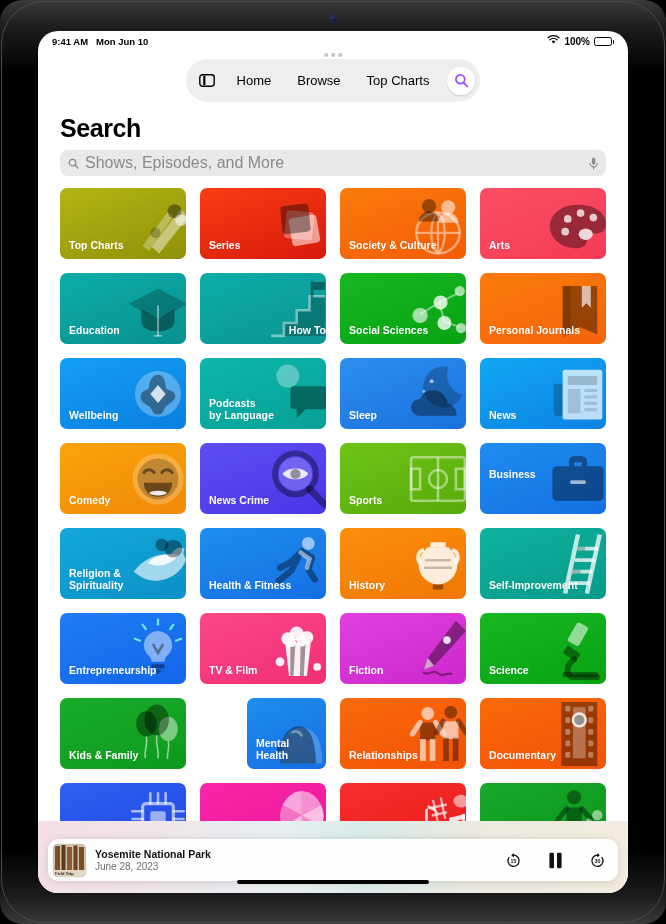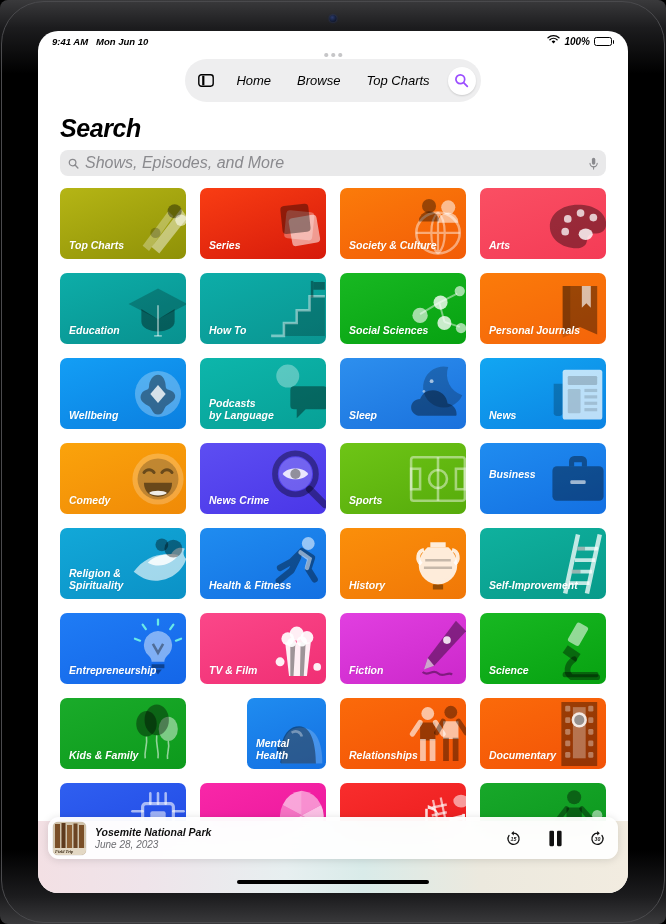--- a/index.html
+++ b/index.html
@@ -7,23 +7,22 @@
     width: 666px; height: 924px;
     background: #000;
     font-family: "Liberation Sans", sans-serif;
     overflow: hidden;
   }
 
   
   #device {
     position: absolute; inset: 0;
     background: linear-gradient(180deg,#3a3a3c 0%, #1c1c1e 3%, #000 8%, #000 92%, #1c1c1e 97%, #3a3a3c 100%);
-    border-radius: 8px;
+    border-radius: 22px;
     padding: 0;
-    font-style: italic;
   }
   #bezel-outline {
     position: absolute; inset: 1px;
     border-radius: 43px;
     border: 1.5px solid #4a4a4d;
     pointer-events: none;
   }
   #camera-dot {
     position: absolute; top: 15px; left: 50%; transform: translateX(-50%);
     width: 7px; height: 7px; border-radius: 50%;
@@ -126,21 +125,21 @@
     z-index: 1; overflow: hidden;
   }
   .tile-art svg { position: absolute; right: -4px; top: 50%; transform: translateY(-50%); }
 
   
   #np-backdrop {
     position: absolute; left: 0; right: 0; bottom: 0; height: 72px; z-index: 9;
     background: linear-gradient(90deg,#f3e0e4 0%, #efe4ea 18%, #e7eff0 42%, #d9ebe9 55%, #ece9de 75%, #f2ece0 100%);
   }
   #now-playing {
-    position: absolute; left: 10px; right: 10px; bottom: 34px; height: 42px; z-index: 10;
+    position: absolute; left: 10px; right: 10px; bottom: 12px; height: 42px; z-index: 10;
     background: rgba(255,255,255,.93);
     border-radius: 11px;
     box-shadow: 0 1px 8px rgba(0,0,0,.13);
     display: flex; align-items: center; padding: 0 12px 0 5px;
     backdrop-filter: blur(14px);
   }
   #np-artwork {
     width: 33px; height: 33px; border-radius: 5px; flex: none;
     background: linear-gradient(175deg,#c8b9a3 0%, #a98a63 50%, #8d6b47 100%);
     position: relative; overflow: hidden;
@@ -279,21 +278,21 @@
           <div class="tile-art">
             <svg width="64" height="64" viewBox="0 0 100 100">
               <path d="M50 18 96 42 50 66 4 42z" fill="rgba(0,0,0,0.22)"></path>
               <path d="M24 50v20c0 9 12 15 26 15s26-6 26-15V50L50 66z" fill="rgba(0,0,0,0.38)"></path>
               <path d="M50 44v48" stroke="rgba(255,255,255,0.45)" stroke-width="3" fill="none"></path>
               <path d="M44 92h12" stroke="rgba(255,255,255,0.45)" stroke-width="3"></path>
             </svg>
           </div>
           <div class="tile-label">Education</div>
         </div>
-        <div class="tile" style="background: linear-gradient(160deg, rgb(13, 173, 168) 0%, rgb(10, 149, 145) 100%);">
+        <div class="tile" style="background: linear-gradient(160deg, rgb(13, 173, 168) 0%, rgb(10, 149, 145) 100%); justify-content: flex-end;">
           <div class="tile-art">
             <svg width="64" height="64" viewBox="0 0 100 100">
               <path d="M8 92h20V72h20V52h20V30h24v62z" fill="rgba(0,0,0,0.22)"></path>
               <path d="M8 92h20V72h20V52h20V30h24" fill="none" stroke="rgba(255,255,255,0.45)" stroke-width="4"></path>
               <rect x="70" y="6" width="4" height="26" fill="rgba(0,0,0,0.38)"></rect>
               <path d="M74 8h18v12H74z" fill="rgba(0,0,0,0.38)"></path>
             </svg>
           </div>
           <div class="tile-label">How To</div>
         </div>

